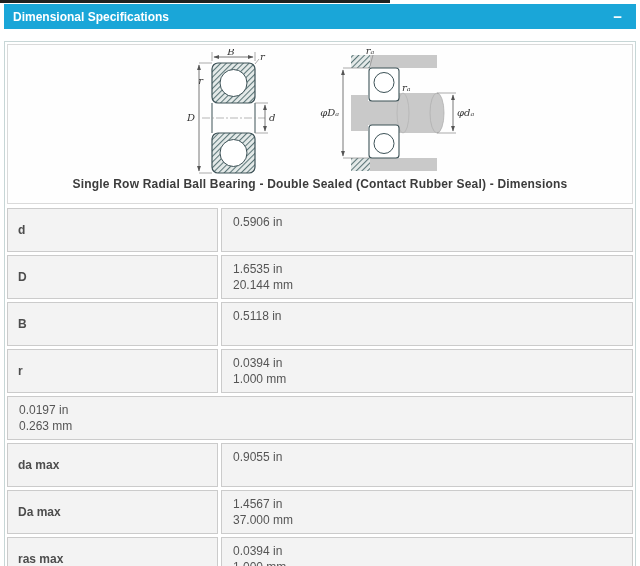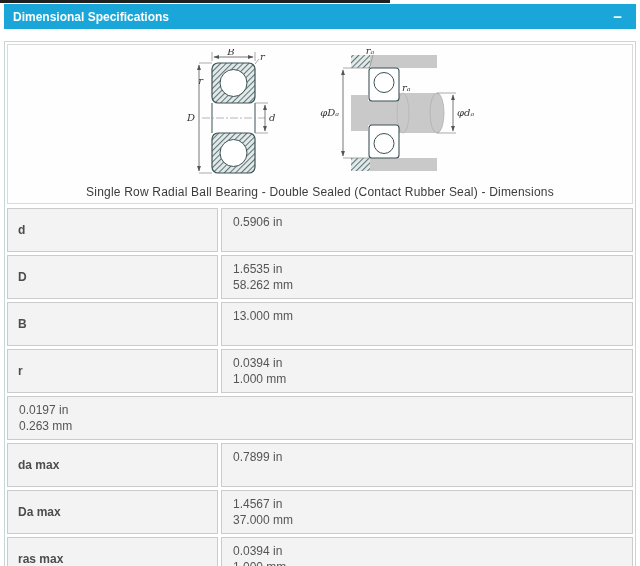--- a/index.html
+++ b/index.html
@@ -22,21 +22,21 @@
   .panel{
     margin:4px 4px 0 4px;border:1px solid #c7d6d6;background:#ffffff;
     padding:2px;box-sizing:border-box;
   }
   .diagram-box{
     border:1px solid #dadada;height:160px;box-sizing:border-box;
     text-align:center;overflow:hidden;background:#fefefe;
   }
   .diagram-box svg{display:block;margin:4px auto 0 auto;}
   .diagram-caption{
-    margin-top:8px;font-size:12px;color:#3c3c3c;letter-spacing:.2px;
+    margin-top:0;font-size:12px;color:#3c3c3c;letter-spacing:.2px;font-weight:bold;
   }
   .spec-table{margin-top:4px;}
   .spec-row{display:flex;gap:3px;margin-bottom:3px;}
   .cell{
     background:#f3f3f3;border:1px solid #cbcbcb;box-sizing:border-box;height:44px;
   }
   .cell-label{
     width:211px;display:flex;align-items:center;padding-left:10px;
     font-size:12px;font-weight:bold;color:#4d4d4d;flex:none;
   }
@@ -145,28 +145,28 @@
     <div class="cell cell-label">d</div>
     <div class="cell cell-value">
       <div>0.5906 in</div>
     </div>
   </div>
 
   <div class="spec-row">
     <div class="cell cell-label">D</div>
     <div class="cell cell-value">
       <div>1.6535 in</div>
-      <div>58.262 mm</div>
+      <div>20.144 mm</div>
     </div>
   </div>
 
   <div class="spec-row">
     <div class="cell cell-label">B</div>
     <div class="cell cell-value">
-      <div>13.000 mm</div>
+      <div>0.5118 in</div>
     </div>
   </div>
 
   <div class="spec-row">
     <div class="cell cell-label">r</div>
     <div class="cell cell-value">
       <div>0.0394 in</div>
       <div>1.000 mm</div>
     </div>
   </div>
@@ -174,21 +174,21 @@
   <div class="spec-row">
     <div class="cell cell-value">
       <div>0.0197 in</div>
       <div>0.263 mm</div>
     </div>
   </div>
 
   <div class="spec-row">
     <div class="cell cell-label">da max</div>
     <div class="cell cell-value">
-      <div>0.7899 in</div>
+      <div>0.9055 in</div>
     </div>
   </div>
 
   <div class="spec-row">
     <div class="cell cell-label">Da max</div>
     <div class="cell cell-value">
       <div>1.4567 in</div>
       <div>37.000 mm</div>
     </div>
   </div>

